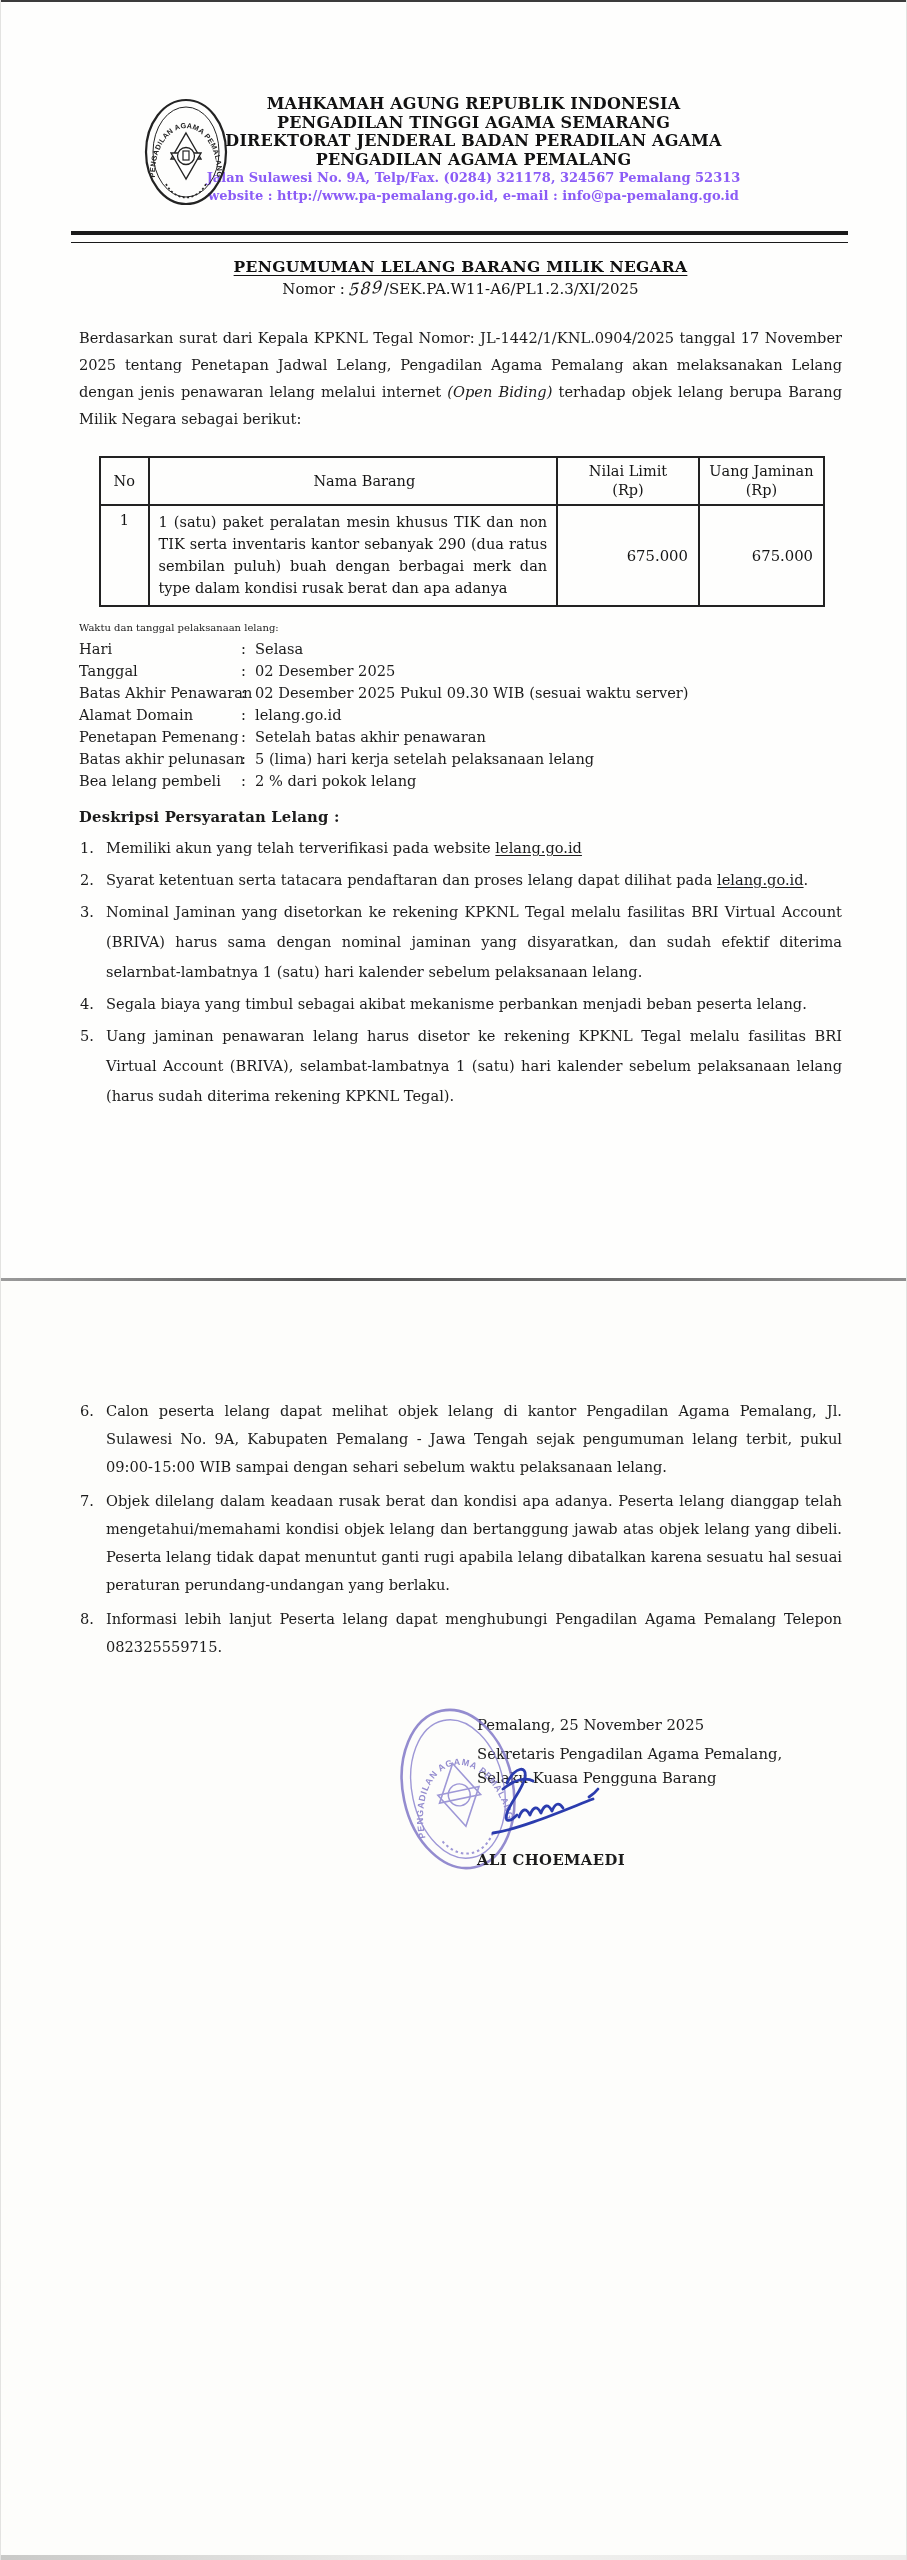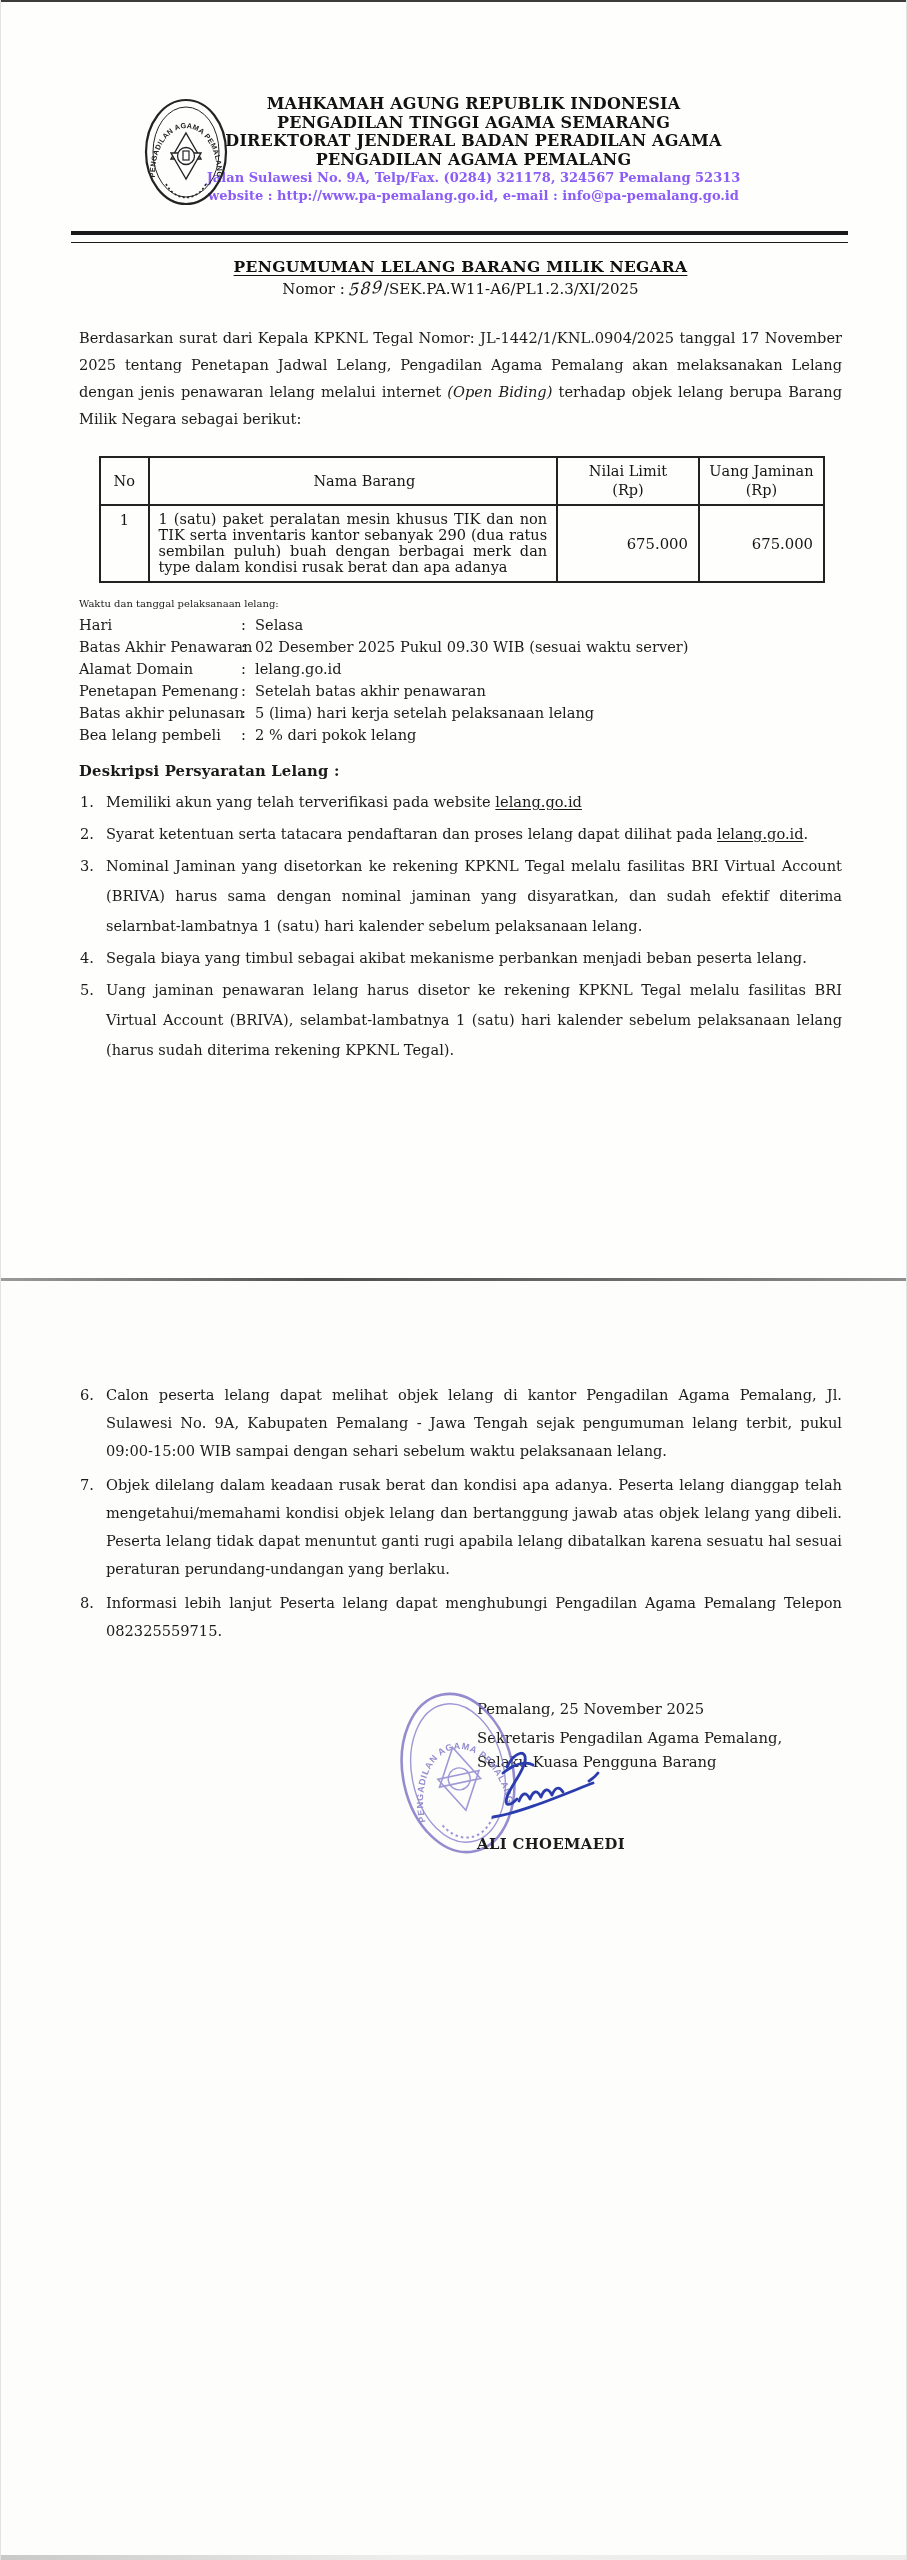--- a/index.html
+++ b/index.html
@@ -36,35 +36,35 @@
 
   
   table.lots{border-collapse:collapse;margin:24px 0 0 20px;width:726px;font-size:14.5px;color:#151515;}
   table.lots th,table.lots td{border:2px solid #222;}
   th.h-no{width:46px;font-weight:normal;}
   th.h-name{width:406px;font-weight:normal;padding-left:24px;}
   th.h-limit{width:143px;font-weight:normal;}
   th.h-dep{width:125px;font-weight:normal;}
   .hdr-cell{text-align:center;line-height:19px;padding:3px 2px;}
   td.c-no{vertical-align:top;text-align:center;padding-top:6px;}
-  td.c-name{padding:5px 9px 6px 9px;text-align:justify;line-height:16px;vertical-align:top;}
+  td.c-name{padding:5px 9px 6px 9px;text-align:justify;line-height:22px;vertical-align:top;}
   td.c-money{text-align:right;padding-right:10px;vertical-align:middle;font-size:14.8px;}
 
   
   .sched-heading{margin-top:15px;font-size:10px;}
   .sched{margin-top:7px;}
   .srow{height:22px;font-size:14.6px;white-space:nowrap;}
   .slabel{display:inline-block;width:162px;}
   .scolon{display:inline-block;width:10px;}
   .svalue{margin-left:4px;}
 
   
   .req-heading{margin-top:14px;font-weight:bold;font-size:14.8px;letter-spacing:.2px;}
   ol.reqs{list-style:none;margin:8px 0 0 0;padding:0;counter-reset:req;}
-  ol.reqs.cont{counter-reset:req 5;margin-top:0;}
+  ol.reqs.cont{counter-reset:req 5;margin-top:16px;}
   ol.reqs li{position:relative;padding-left:27px;text-align:justify;font-size:14.6px;
              line-height:30px;margin-bottom:2px;}
   ol.reqs.cont li{line-height:28px;margin-bottom:6px;}
   ol.reqs li::before{counter-increment:req;content:counter(req) ".";position:absolute;left:1px;top:0;}
   .ulink{text-decoration:underline;text-underline-offset:2px;}
 
   
   .sigblock{position:relative;margin:52px 0 0 398px;font-size:14.8px;line-height:24px;width:400px;}
   .sig-date{margin-bottom:5px;}
   .sig-name{font-weight:bold;margin-top:58px;letter-spacing:.4px;position:relative;z-index:4;}
@@ -144,20 +144,23 @@
         </tr>
       </tbody>
     </table>
 
     <div class="sched-heading">Waktu dan tanggal pelaksanaan lelang:</div>
     <div class="sched">
       <div class="srow">
         <span class="slabel">Hari</span><span class="scolon">:</span><span class="svalue">Selasa</span>
       </div>
       <div class="srow">
+        <span class="slabel">Tanggal</span><span class="scolon">:</span><span class="svalue">02 Desember 2025</span>
+      </div>
+      <div class="srow">
         <span class="slabel">Batas Akhir Penawaran</span><span class="scolon">:</span><span class="svalue">02 Desember 2025 Pukul 09.30 WIB (sesuai waktu server)</span>
       </div>
       <div class="srow">
         <span class="slabel">Alamat Domain</span><span class="scolon">:</span><span class="svalue">lelang.go.id</span>
       </div>
       <div class="srow">
         <span class="slabel">Penetapan Pemenang</span><span class="scolon">:</span><span class="svalue">Setelah batas akhir penawaran</span>
       </div>
       <div class="srow">
         <span class="slabel">Batas akhir pelunasan</span><span class="scolon">:</span><span class="svalue">5 (lima) hari kerja setelah pelaksanaan lelang</span>

